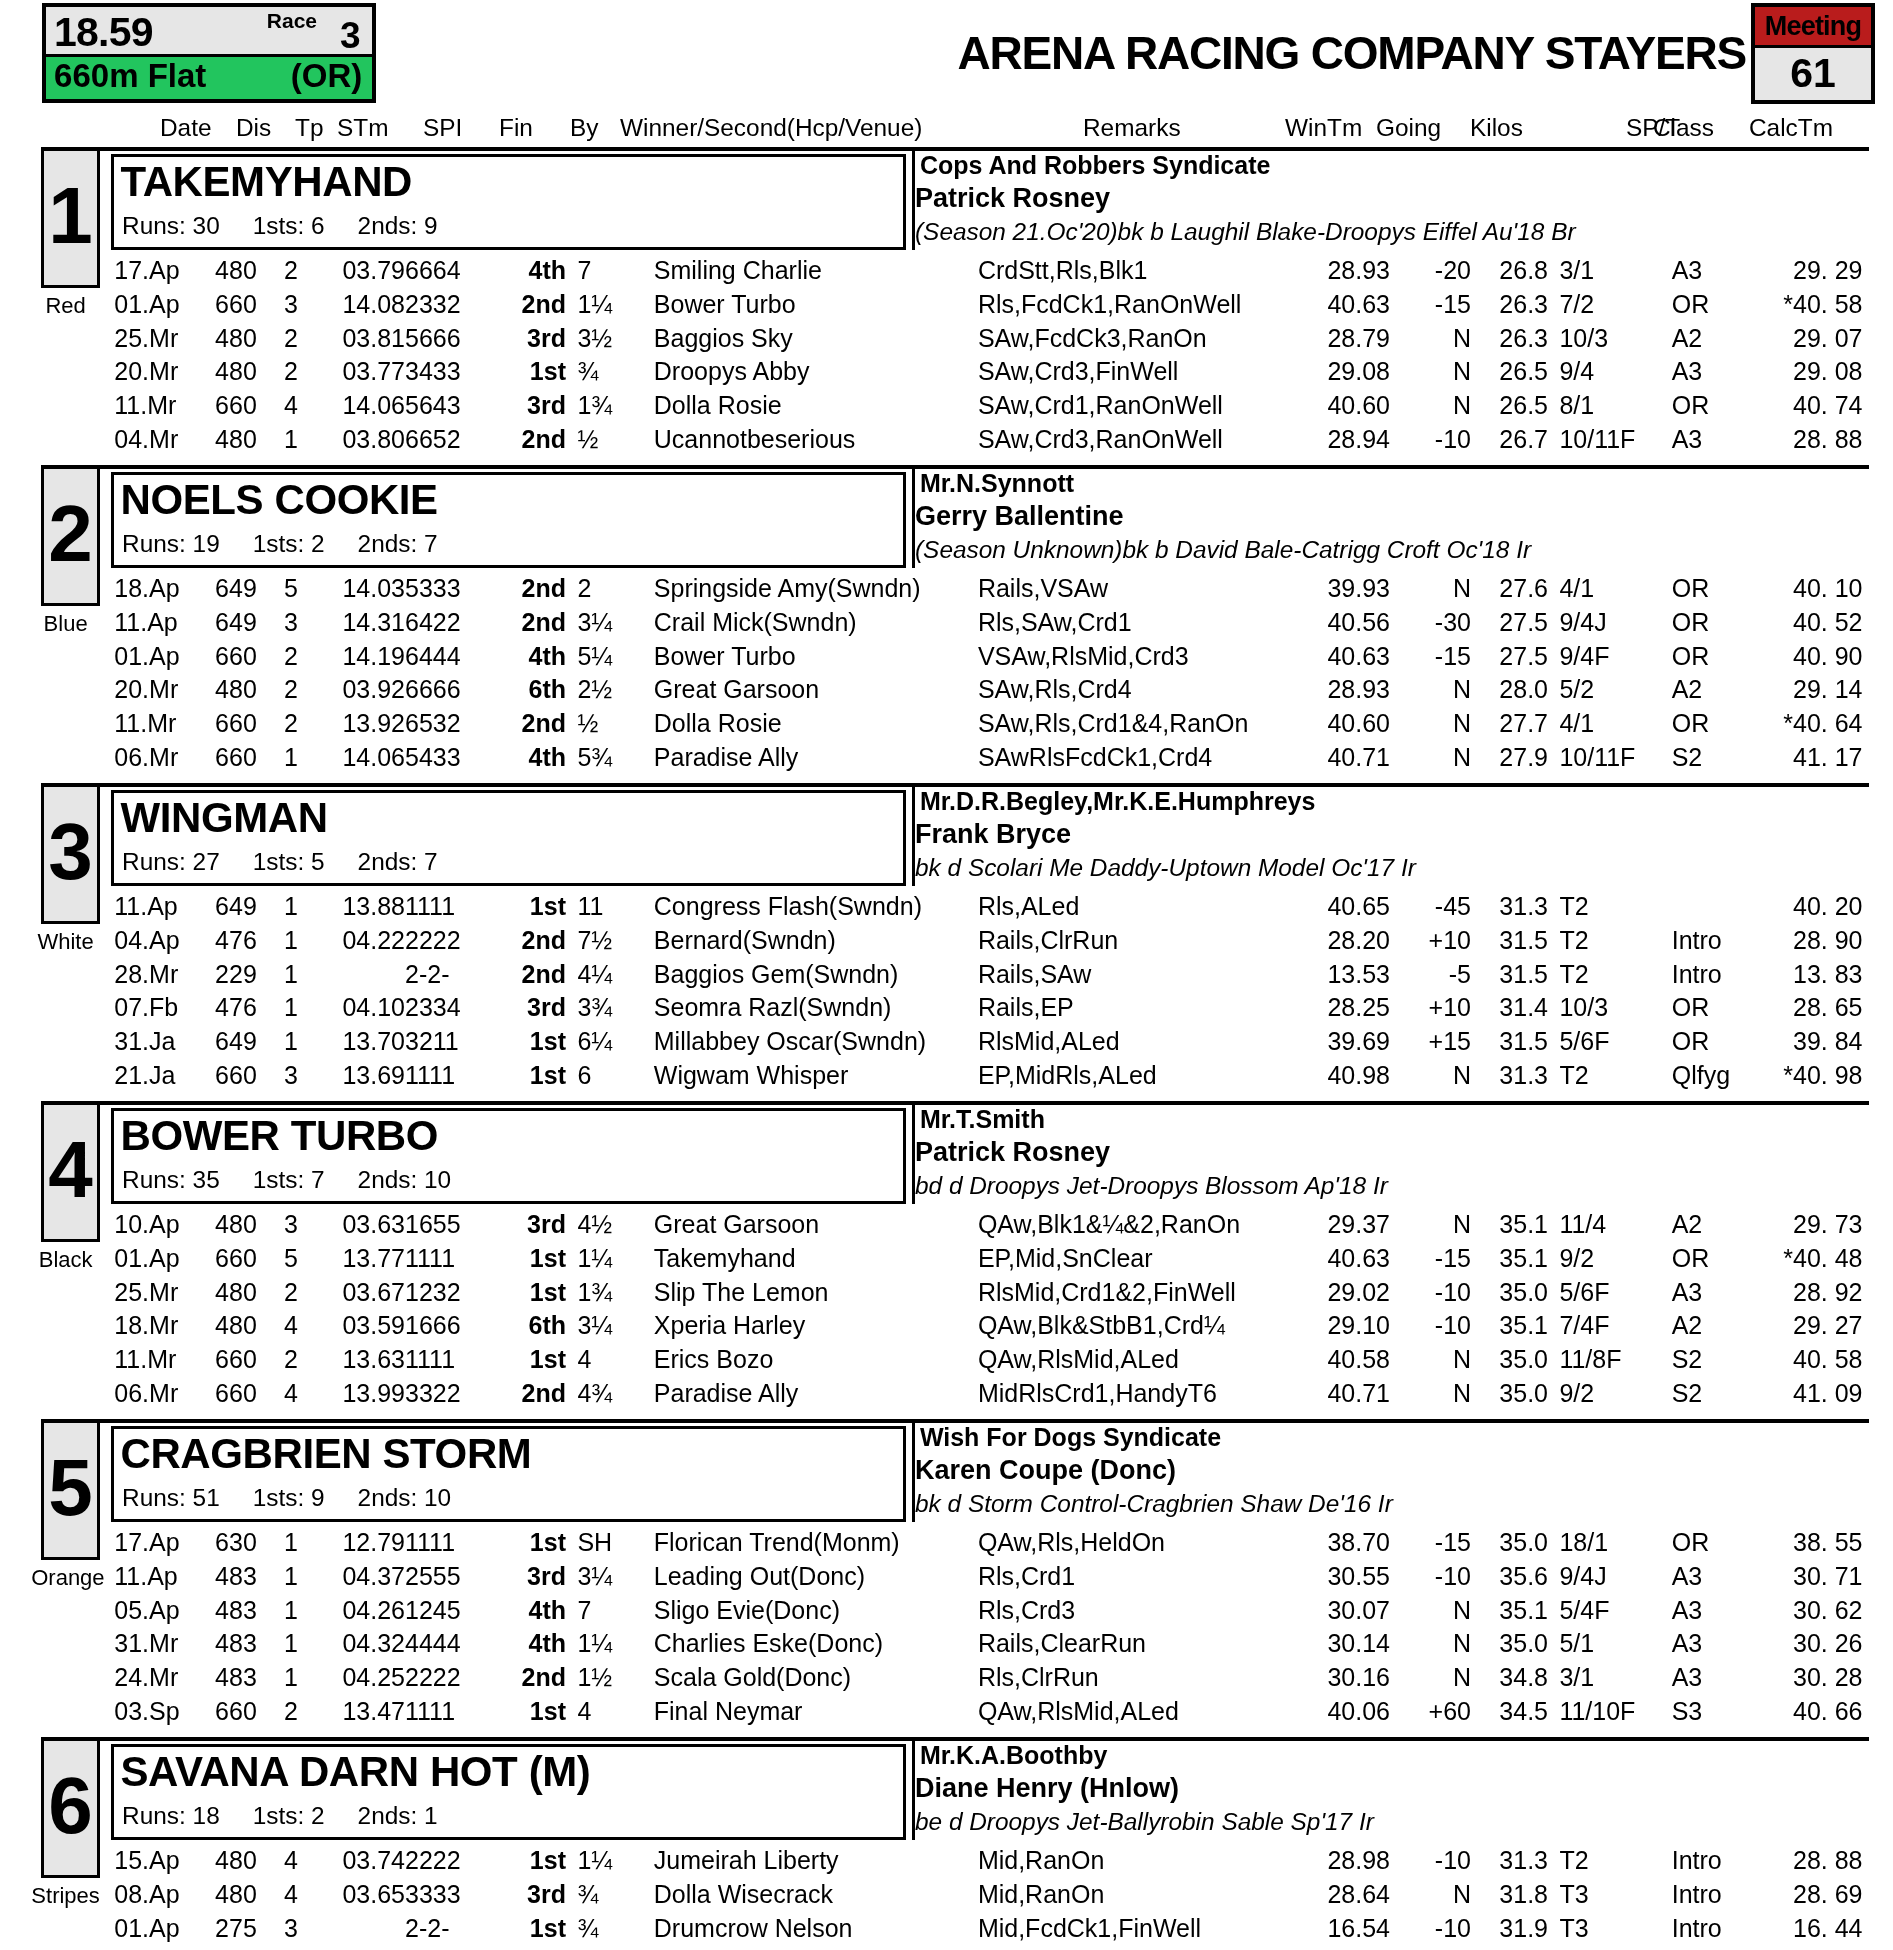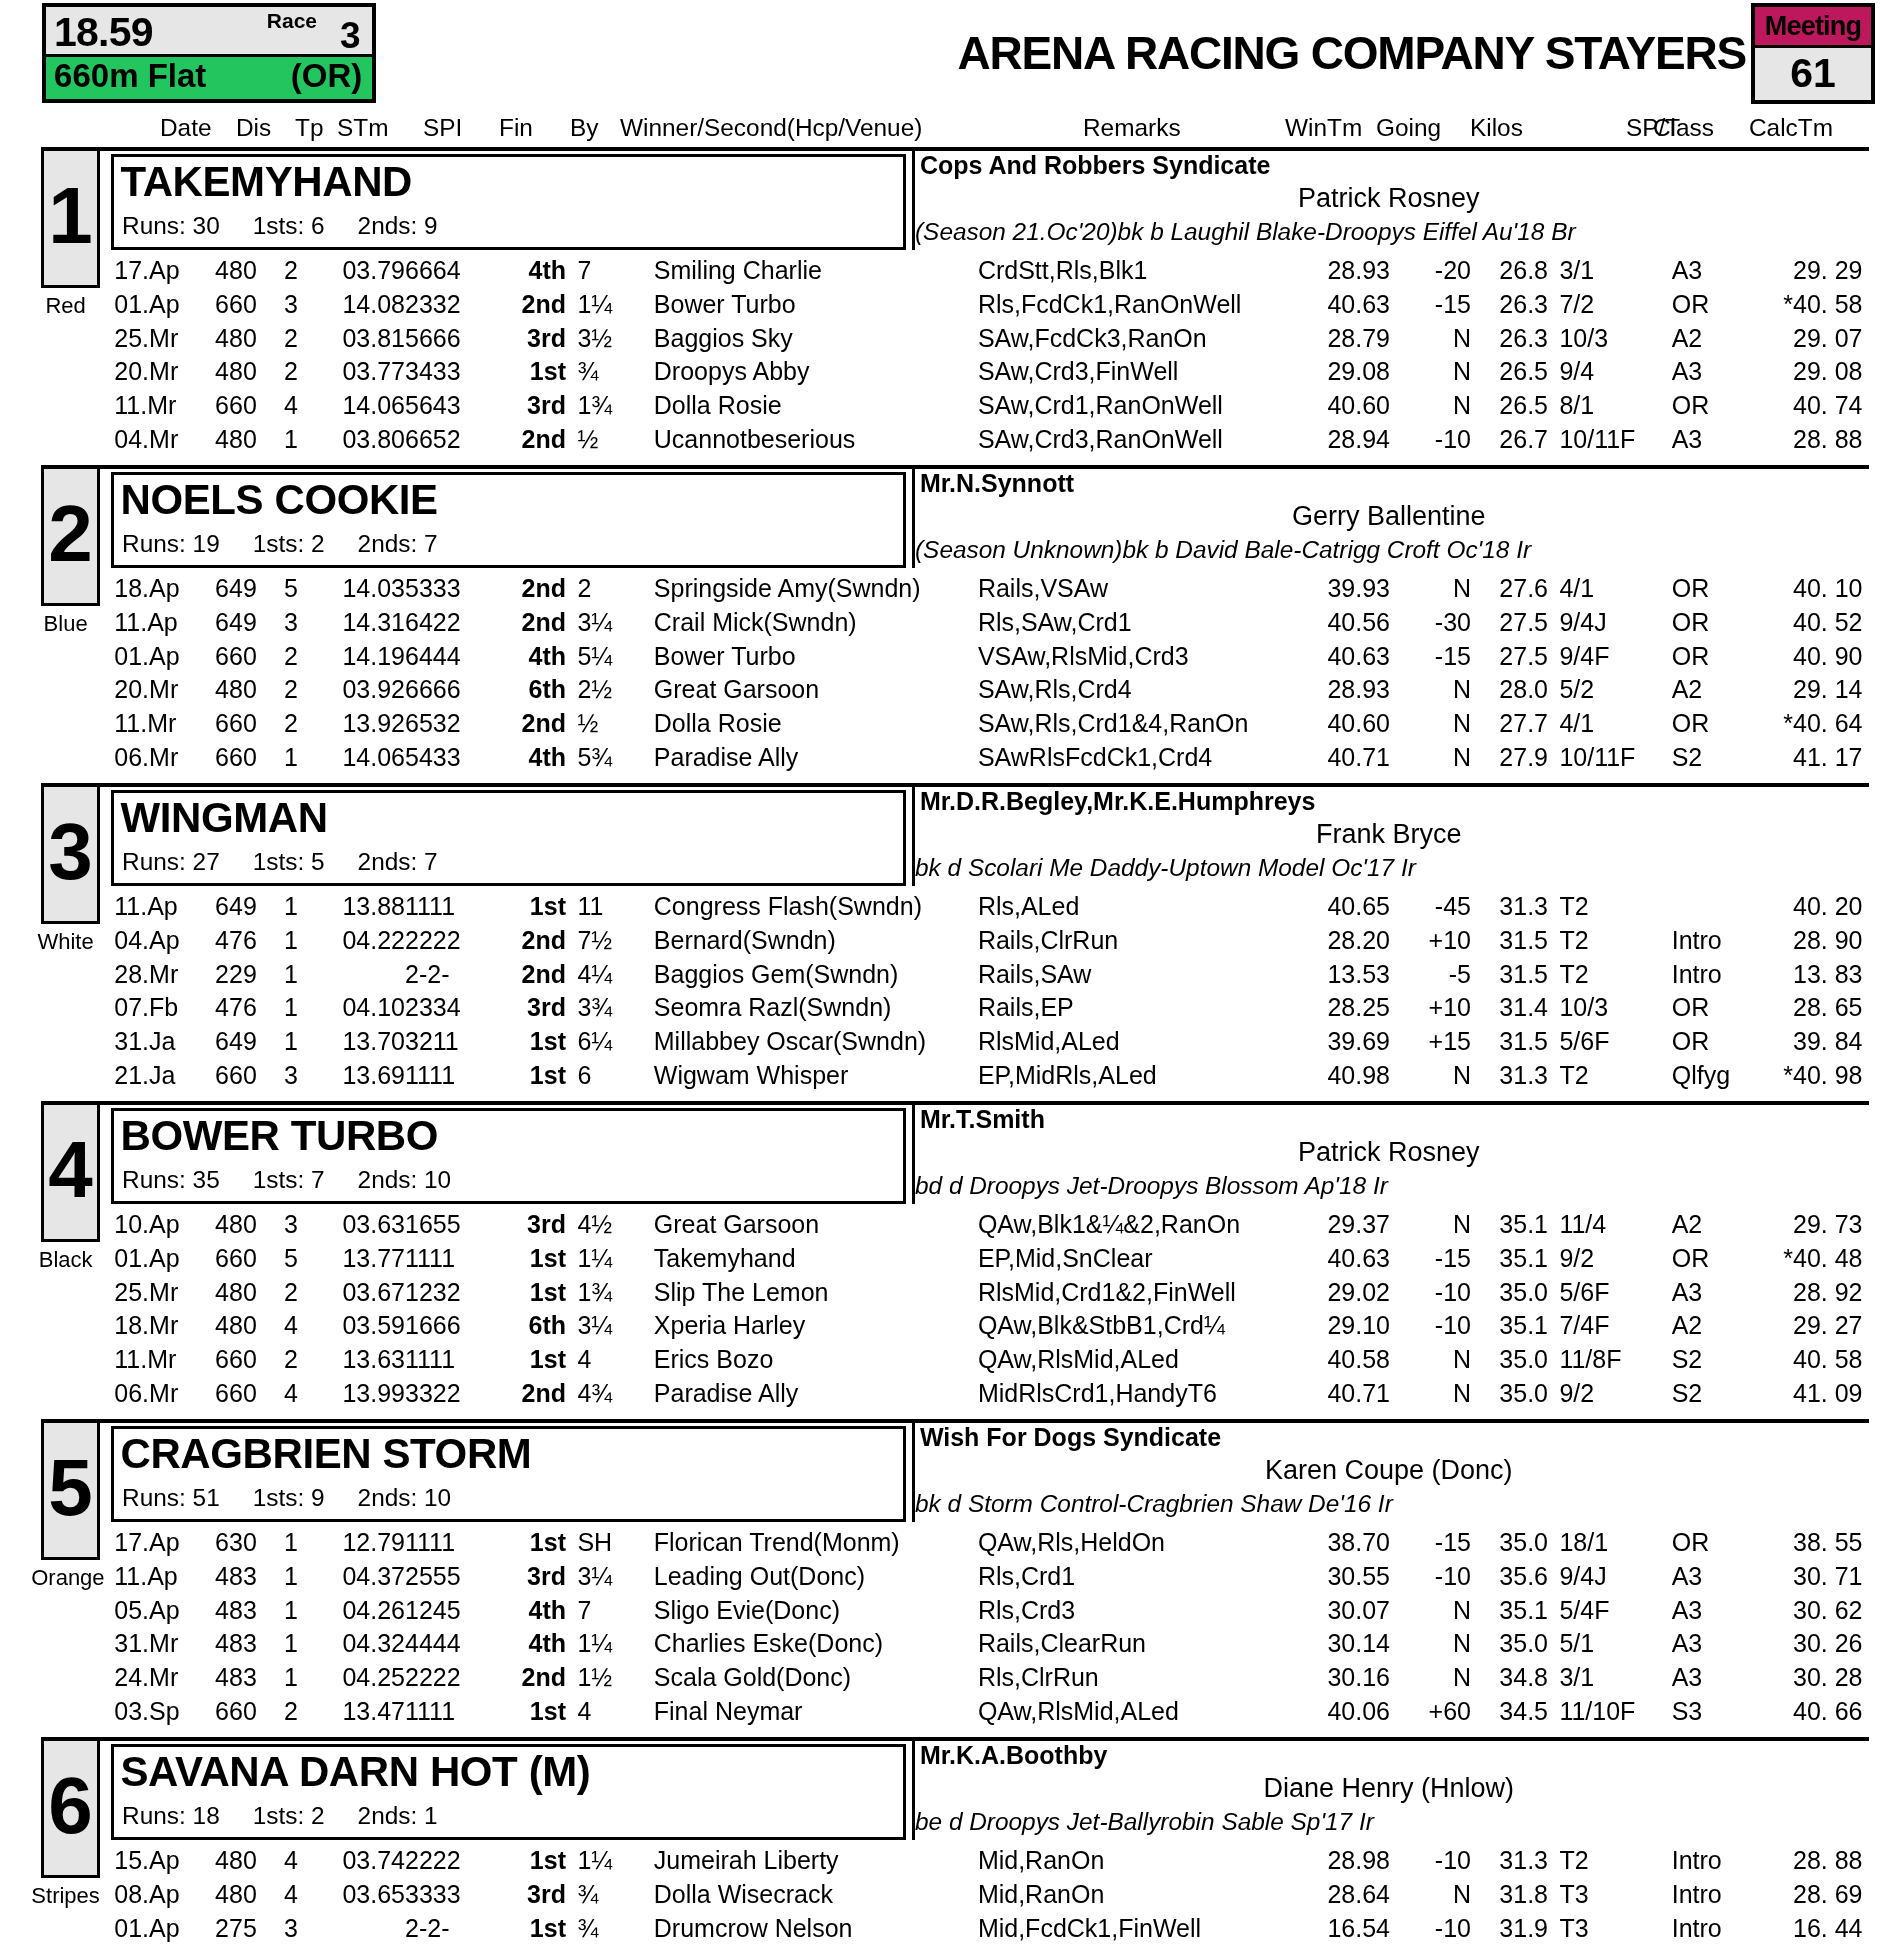--- a/index.html
+++ b/index.html
@@ -99,21 +99,21 @@
     margin-top: 6.5px;
     white-space: nowrap;
   }
 
   .meeting-box {
     position: absolute;
     right: 18px;
     top: 3.3px;
     width: 124px;
     border: 4.1px solid #000;
-    background: #be185d;
+    background: #b91c1c;
   }
   .meeting-label {
     font-size: 27px;
     font-weight: bold;
     text-align: center;
     border-bottom: 3.3px solid #000;
     height: 41px;
     line-height: 39px;
     letter-spacing: -0.8px;
   }
@@ -207,22 +207,22 @@
   }
   .owner-name {
     font-size: 25px;
     font-weight: bold;
     padding-left: 4.9px;
     line-height: 29px;
     white-space: nowrap;
   }
   .trainer-name {
     font-size: 27px;
-    font-weight: normal;
-    text-align: center;
+    font-weight: bold;
+    text-align: left;
     padding-right: 6.5px;
     line-height: 36px;
     white-space: nowrap;
   }
   .breeding {
     font-size: 24.4px;
     padding-right: 6.5px;
     line-height: 31px;
     white-space: nowrap;
     font-style: italic;

